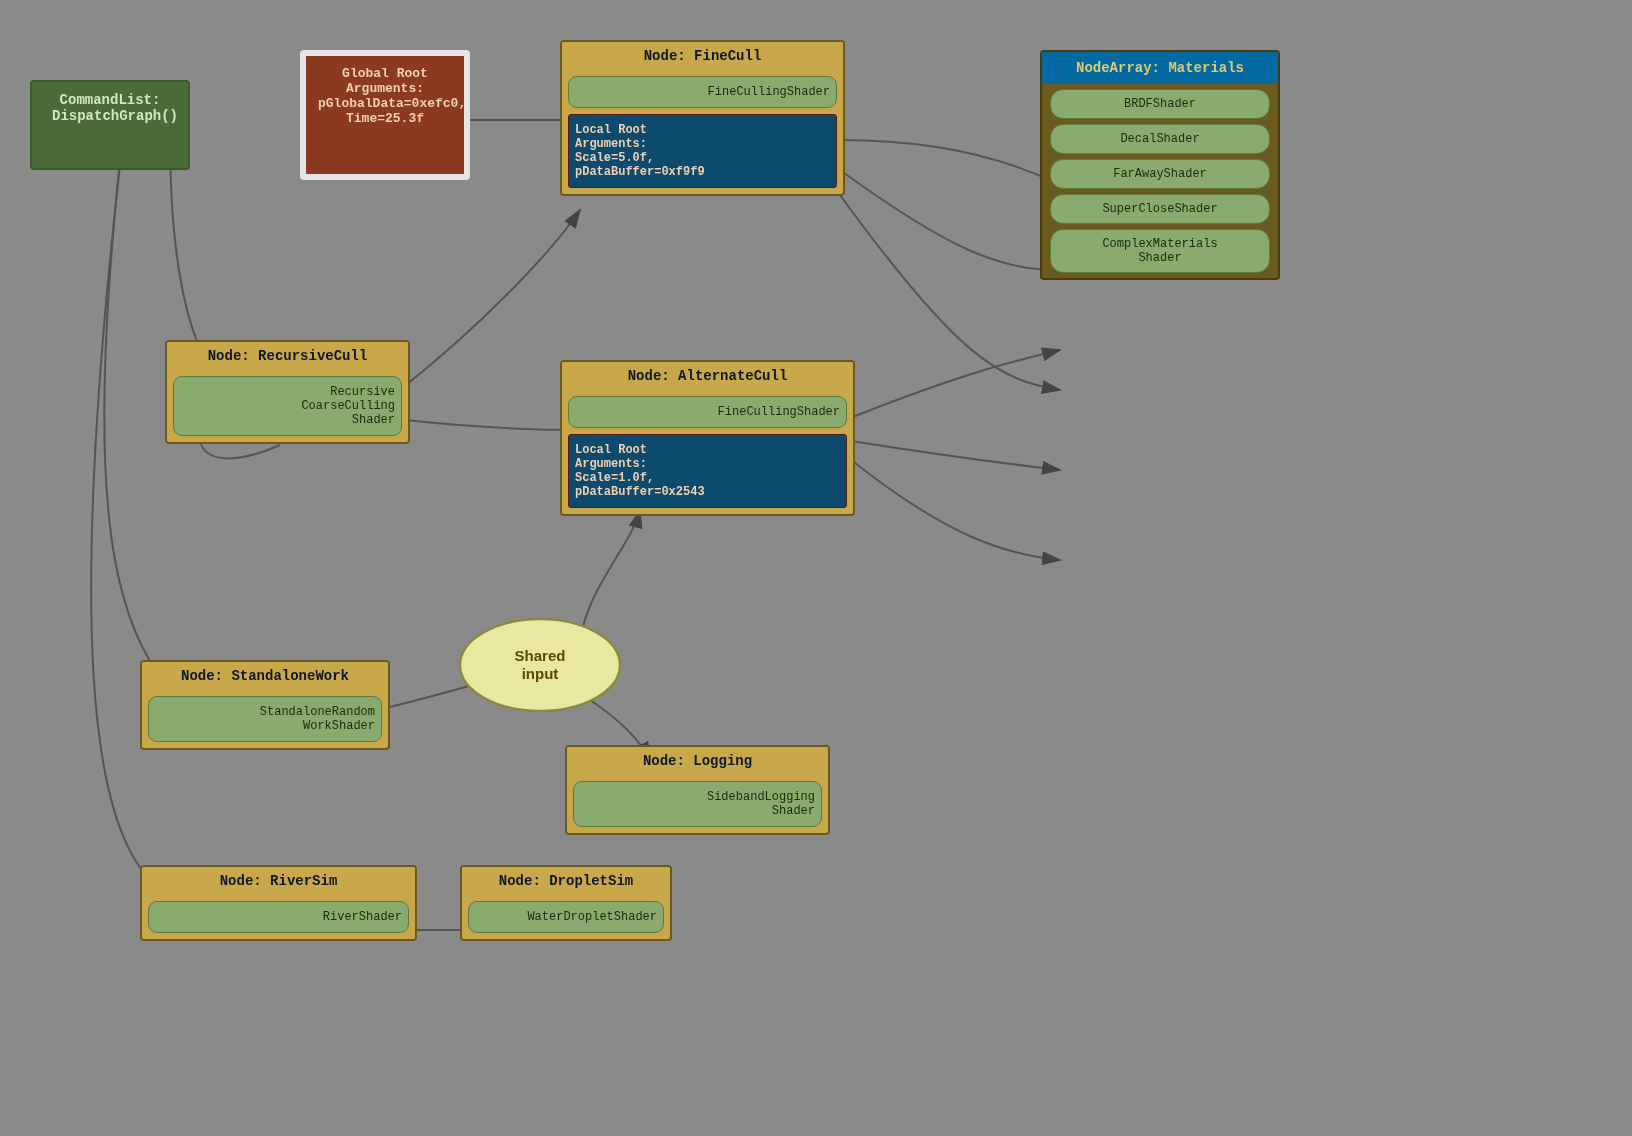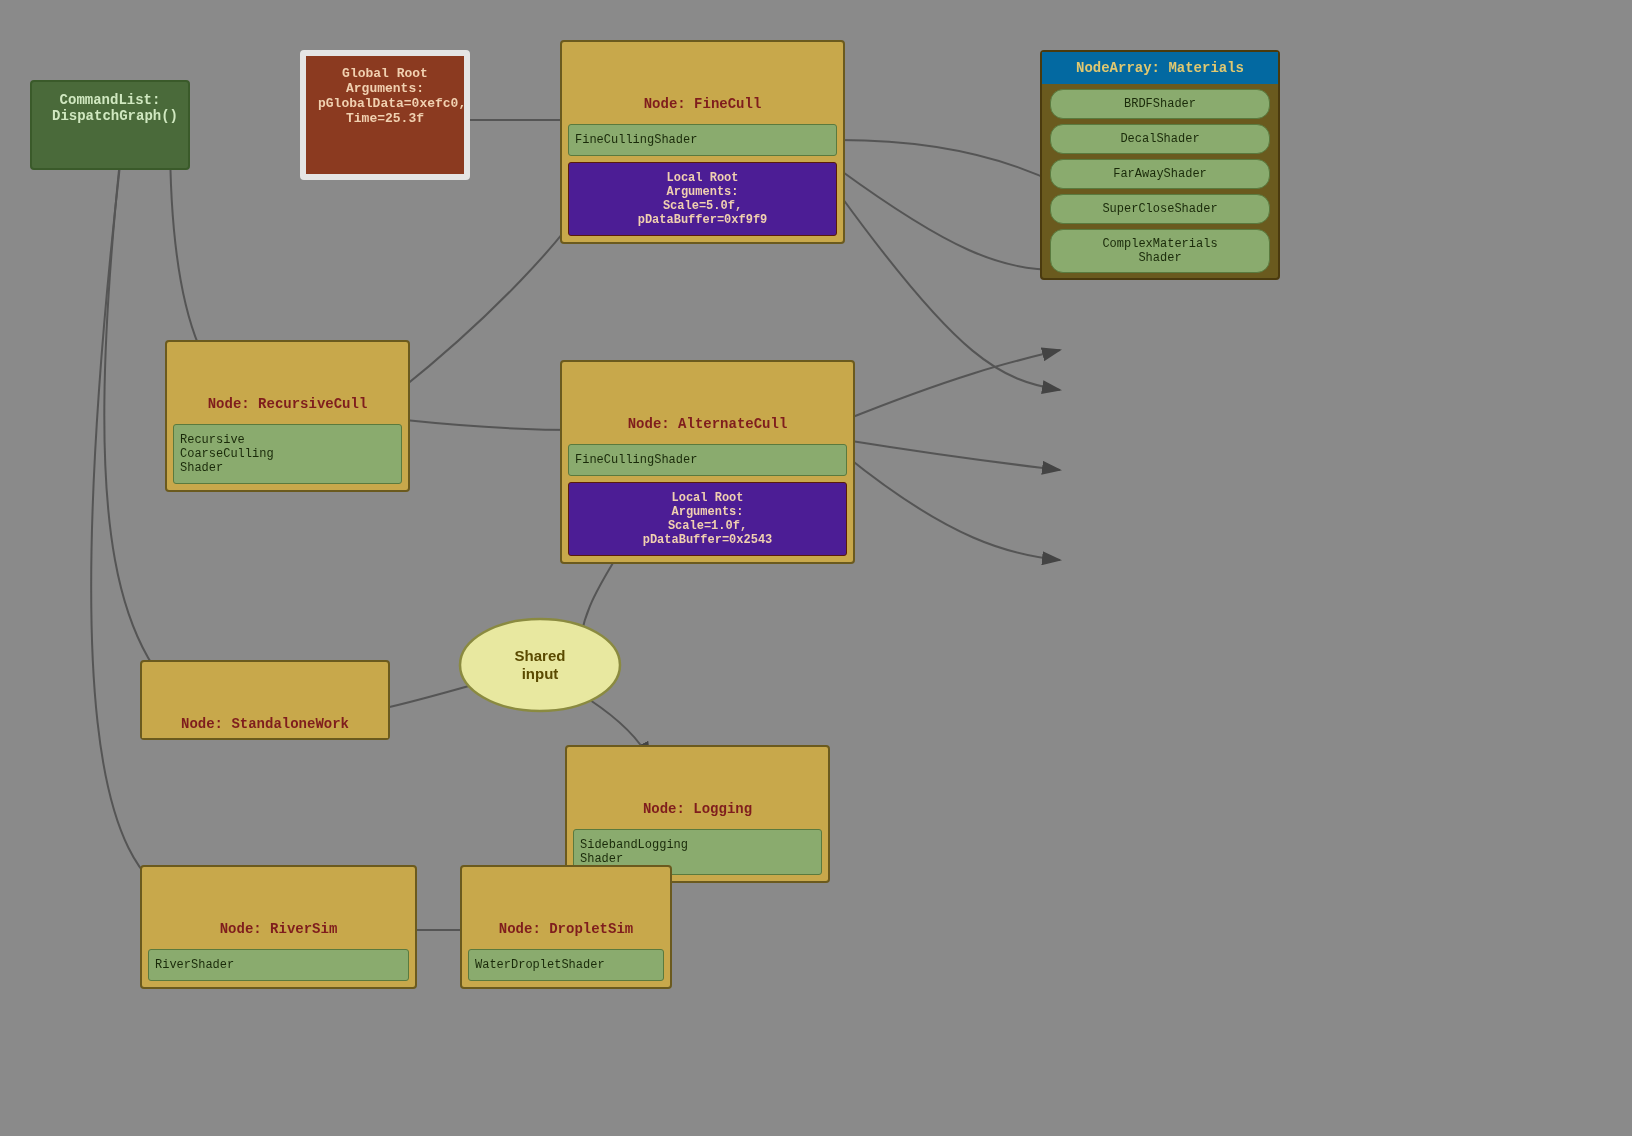--- a/index.html
+++ b/index.html
@@ -23,44 +23,43 @@
       position: absolute;
       border: 2px solid #6b5a1e;
       background: #c8a84b;
       border-radius: 4px;
       z-index: 2;
     }
     .node-title {
       text-align: center;
       font-weight: bold;
       font-size: 14px;
-      color: #7f1d1d;
+      color: #0f172a;
       padding: 6px 4px;
       background: #c8a84b;
       border-radius: 2px 2px 0 0;
-      margin-top: 48px;
     }
     .node-shader {
       margin: 6px;
       background: #8aab6e;
       border: 1px solid #5a7a3e;
+      border-radius: 9px;
+      padding: 8px 6px;
+      text-align: right;
+      font-size: 12px;
+      color: #1a2a0a;
+      font-family: 'Courier New', monospace;
+    }
+    .node-args {
+      margin: 6px;
+      background: #0c4a6e;
+      border: 1px solid #5a1a0a;
       border-radius: 3px;
       padding: 8px 6px;
       text-align: left;
-      font-size: 12px;
-      color: #1a2a0a;
-      font-family: 'Courier New', monospace;
-    }
-    .node-args {
-      margin: 6px;
-      background: #4c1d95;
-      border: 1px solid #5a1a0a;
-      border-radius: 3px;
-      padding: 8px 6px;
-      text-align: center;
       font-size: 12px;
       color: #f0d0b0;
       font-weight: bold;
       font-family: 'Courier New', monospace;
     }
     
     .cmd-box {
       position: absolute;
       border: 2px solid #3a5a2a;
       background: #4a6a3a;
@@ -213,20 +212,21 @@
 <div class="shared-input" style="left:455px; top:615px; width:170px; height:100px;">
   <svg width="170" height="100">
     <ellipse cx="85" cy="50" rx="80" ry="46" fill="#e8e8a0" stroke="#8a8a40" stroke-width="2.5"></ellipse>
   </svg>
   <div class="shared-input-label" style="white-space:pre-line;">Shared
 input</div>
 </div>
 
 <div class="node-box" style="left:140px; top:660px; width:250px;">
   <div class="node-title">Node: StandaloneWork</div>
+  <div class="node-shader" style="white-space:pre-line;">StandaloneRandom<br>WorkShader</div>
 </div>
 
 <div class="node-box" style="left:565px; top:745px; width:265px;">
   <div class="node-title">Node: Logging</div>
   <div class="node-shader" style="white-space:pre-line;">SidebandLogging<br>Shader</div>
 </div>
 
 <div class="node-box" style="left:140px; top:865px; width:277px;">
   <div class="node-title">Node: RiverSim</div>
   <div class="node-shader">RiverShader</div>

